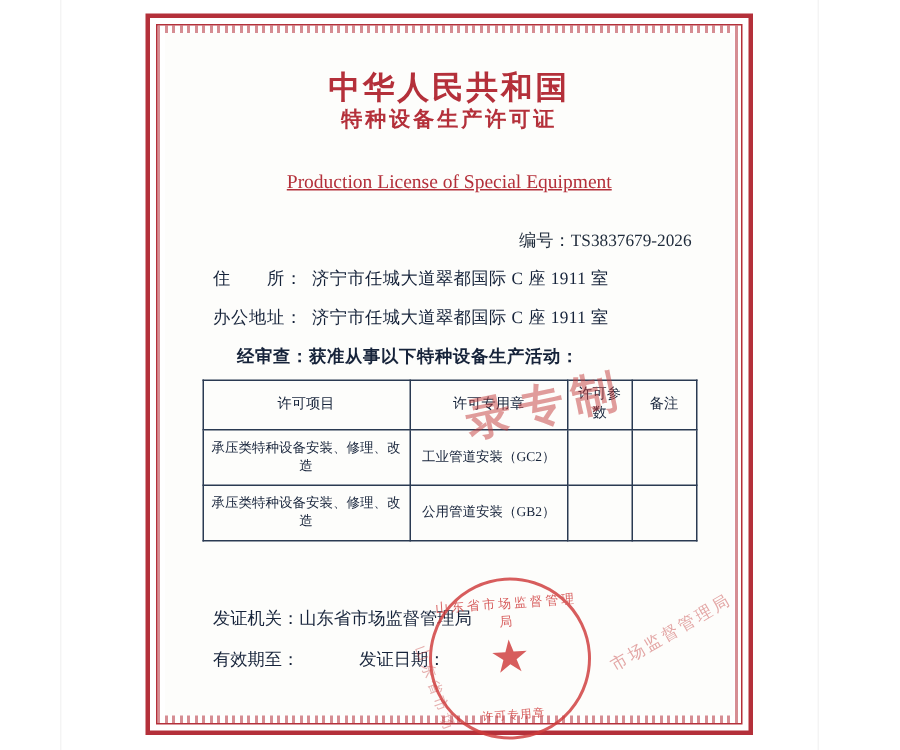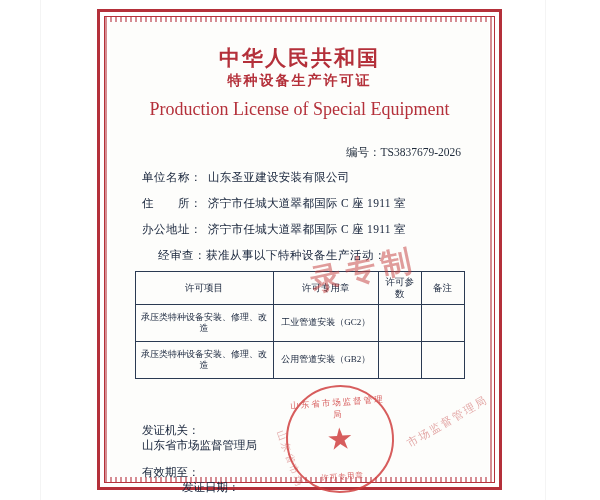--- a/index.html
+++ b/index.html
@@ -67,23 +67,24 @@
     font-weight: bold;
     line-height: 1.35;
   }
   .t-cn2 {
     font-size: 14px;
     letter-spacing: 2px;
     font-weight: bold;
     line-height: 1.35;
   }
   .t-en1 {
-    font-size: 18px;
-    margin-top: 5px;
+    font-size: 13px;
+    margin-top: 20px;
     line-height: 1.5;
+    text-decoration: underline;
   }
   .t-en2 {
     font-size: 12.5px;
     line-height: 1.5;
   }
   .serial {
     margin-top: 22px;
     text-align: right;
     padding-right: 28px;
     font-size: 11.5px;
@@ -108,20 +109,21 @@
     margin-left: 6px;
     letter-spacing: 0.3px;
     border-bottom: 0px solid transparent;
   }
   .scope-line {
     margin-top: 2px;
     padding-left: 48px;
     font-size: 11.5px;
     color: #16233a;
     letter-spacing: 0.5px;
+    font-weight: bold;
   }
   .tbl-wrap {
     margin: 8px auto 0 auto;
     width: 330px;
   }
   table.lic {
     border-collapse: collapse;
     width: 100%;
     font-size: 9px;
     color: #16233a;
@@ -149,21 +151,20 @@
   }
   .footer {
     margin-top: 44px;
     padding-left: 32px;
     font-size: 11.5px;
     color: #16233a;
   }
   .footer-row {
     display: flex;
     margin-bottom: 12px;
-    flex-direction: column;
   }
   .footer-row .right {
     margin-left: 40px;
   }
   
   .seal {
     position: absolute;
     left: 176px;
     top: 363px;
     width: 104px;
@@ -242,24 +243,20 @@
 
         <div class="title-block">
           <div class="t-cn1">中华人民共和国</div>
           <div class="t-cn2">特种设备生产许可证</div>
           <div class="t-en1">Production License of Special Equipment</div>
         </div>
 
         <div class="serial">编号：TS3837679-2026</div>
 
         <div class="fields">
-          <div class="field-row">
-            <span class="f-label">单位名称：</span>
-            <span class="f-value">山东圣亚建设安装有限公司</span>
-          </div>
           <div class="field-row">
             <span class="f-label">住　　所：</span>
             <span class="f-value">济宁市任城大道翠都国际 C 座 1911 室</span>
           </div>
           <div class="field-row">
             <span class="f-label">办公地址：</span>
             <span class="f-value">济宁市任城大道翠都国际 C 座 1911 室</span>
           </div>
         </div>
 

